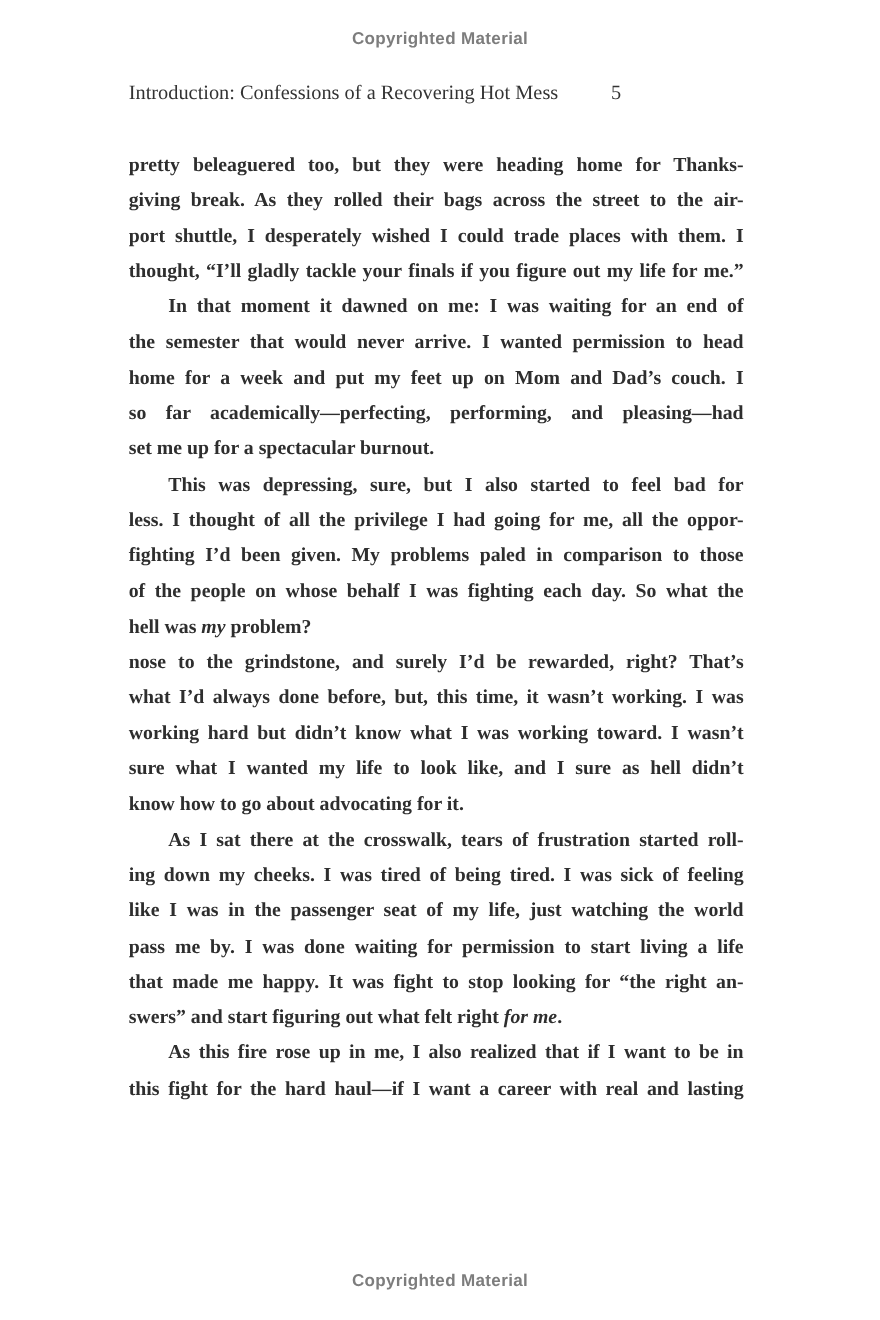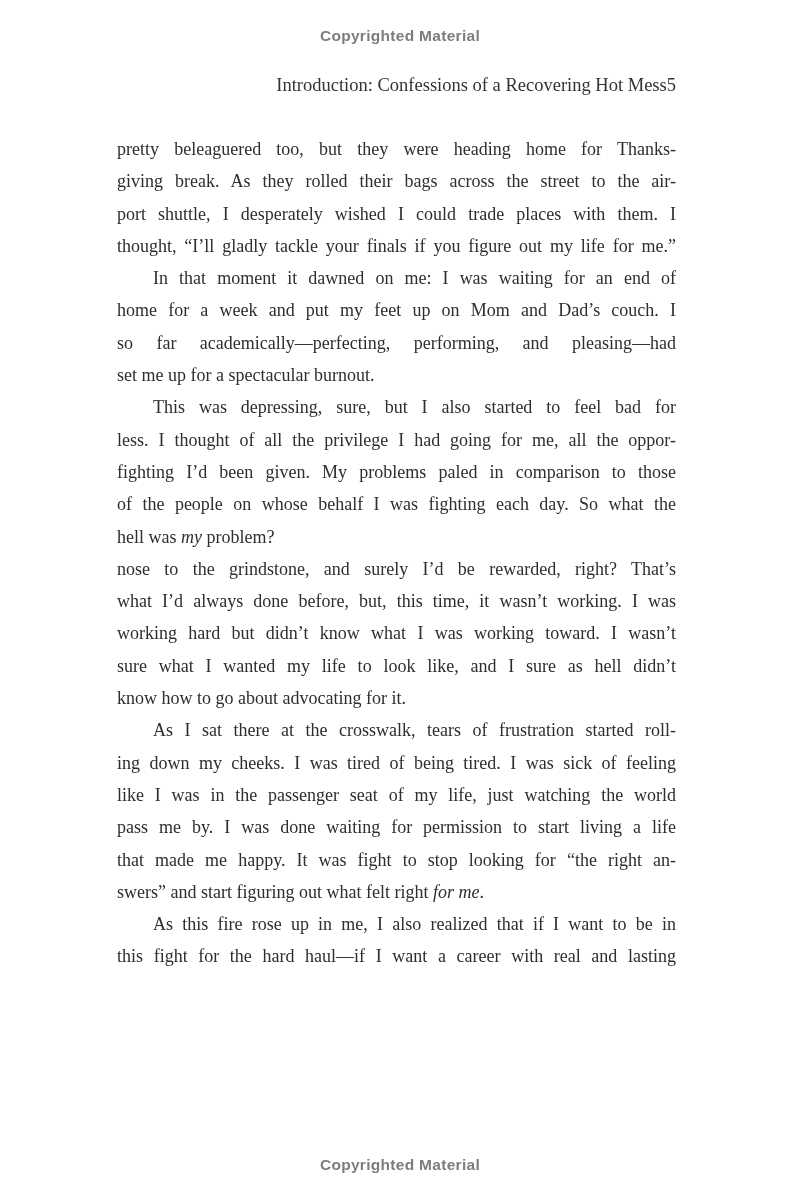--- a/index.html
+++ b/index.html
@@ -17,29 +17,31 @@
     font-family: "Liberation Sans", sans-serif;
     font-weight: bold;
     font-size: 15.5px;
     color: #7d7d7d;
     letter-spacing: 0.3px;
   }
   .wm-top { top: 27px; }
   .wm-bottom { top: 1156px; }
   .running-header {
     position: absolute; top: 75px; left: 117px; width: 559px;
-    display: flex; justify-content: flex-end; align-items: baseline;
+    display: flex; justify-content: flex-start; align-items: baseline;
     font-size: 18.5px;
     color: #333333;
+    gap: 48px;
   }
   .body-text {
     position: absolute; top: 133px; left: 117px; width: 559px;
     font-size: 18px;
     line-height: 32.3px;
     color: #2e2e2e;
+    font-weight: bold;
   }
   .line { text-align: justify; text-align-last: justify; }
   .line.endline { text-align-last: left; }
   .line.indent { padding-left: 36px; }
   .line em { font-style: italic; }
 </style>
 </head>
 <body>
 
 <div class="page">
@@ -53,20 +55,21 @@
 
   <div class="body-text">
       <div class="para">
         <div class="line"><span>pretty beleaguered too, but they were heading home for Thanks-</span></div>
         <div class="line"><span>giving break. As they rolled their bags across the street to the air-</span></div>
         <div class="line"><span>port shuttle, I desperately wished I could trade places with them. I</span></div>
         <div class="line"><span>thought, “I’ll gladly tackle your finals if you figure out my life for me.”</span></div>
       </div>
       <div class="para">
         <div class="line indent"><span>In that moment it dawned on me: I was waiting for an end of</span></div>
+        <div class="line"><span>the semester that would never arrive. I wanted permission to head</span></div>
         <div class="line"><span>home for a week and put my feet up on Mom and Dad’s couch. I</span></div>
         <div class="line"><span>so far academically—perfecting, performing, and pleasing—had</span></div>
         <div class="line endline"><span>set me up for a spectacular burnout.</span></div>
       </div>
       <div class="para">
         <div class="line indent"><span>This was depressing, sure, but I also started to feel bad for</span></div>
         <div class="line"><span>less. I thought of all the privilege I had going for me, all the oppor-</span></div>
         <div class="line"><span>fighting I’d been given. My problems paled in comparison to those</span></div>
         <div class="line"><span>of the people on whose behalf I was fighting each day. So what the</span></div>
         <div class="line endline"><span>hell was </span><em>my</em><span> problem?</span></div>

